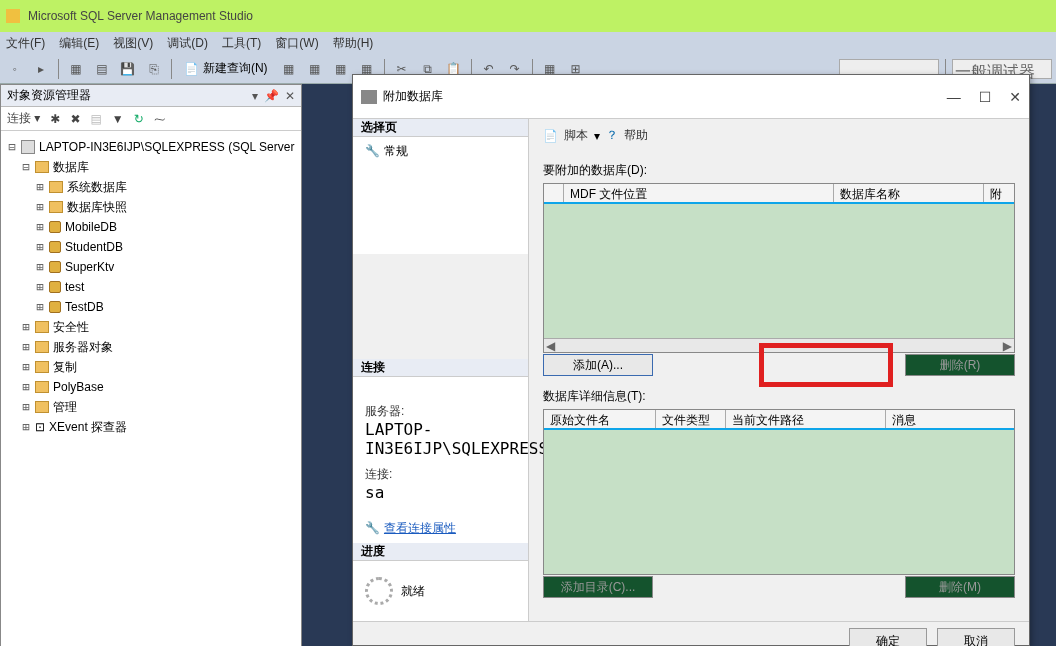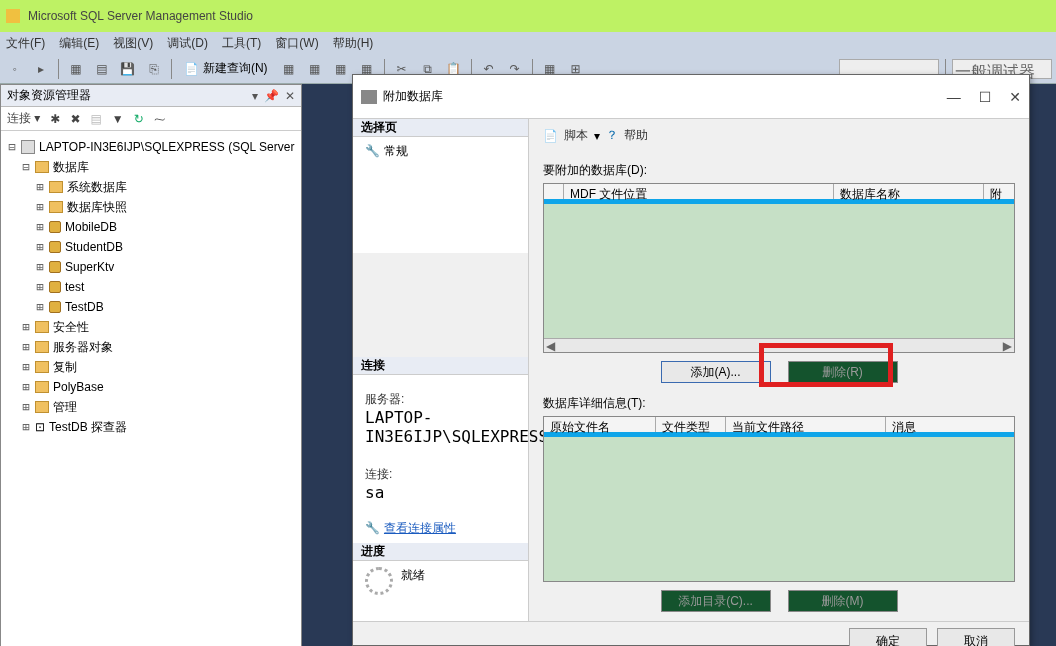--- a/index.html
+++ b/index.html
@@ -28,33 +28,33 @@
 .dialog{position:absolute;left:352px;top:74px;width:678px;height:572px;background:#f0f0f0;border:1px solid #666;box-shadow:2px 2px 6px rgba(0,0,0,.3)}
 .dlg-title{height:44px;background:#fff;border-bottom:1px solid #ccc;display:flex;align-items:center;padding:16px 8px}
 .dlg-title .ti{width:16px;height:14px;background:#888;margin-right:6px}
 .dlg-ctrls{margin-left:auto;display:flex;gap:18px;color:#444}
 .dlg-ctrls span{cursor:pointer;font-size:14px}
 .dlg-body{display:flex;height:calc(100% - 68px)}
 .dlg-left{width:176px;border-right:1px solid #ccc;display:flex;flex-direction:column}
 .sec-head{background:#e8ecf4;padding:0 8px;font-weight:bold;border-bottom:1px solid #ccc}
 .sec-body{background:#fff;flex:1;padding:6px 12px;font-size:12px}
 .wrench{color:#666;margin-right:4px}
-.conn-sec .lbl{color:#333;margin-top:10px}
+.conn-sec .lbl{color:#333;margin-top:20px}
 .conn-sec .val{font-family:"SimSun",monospace;font-size:16px}
 .link{color:#1a5bbf;text-decoration:underline;cursor:pointer;margin-top:8px;display:inline-block}
 .prog-icon{width:28px;height:28px;border:3px dotted #aaa;border-radius:50%;display:inline-block;vertical-align:middle;margin-right:8px}
 .dlg-right{flex:1;padding:8px 14px;display:flex;flex-direction:column}
 .rt-tool{display:flex;align-items:center;gap:6px;margin-bottom:10px}
 .rt-tool .d{color:#333}
 .grid{border:1px solid #888;background:#c6e0c6}
-.grid-head{display:flex;background:#f4f4f4;border-bottom:5px solid #0ea5e9;height:20px}
+.grid-head{display:flex;background:#f4f4f4;border-bottom:2px solid #0ea5e9;height:20px}
 .gh{border-right:1px solid #aaa;padding:2px 6px;font-size:12px}
 .grid1-body{height:134px}
 .grid-scroll{height:14px;background:#e8e8e8;border-top:1px solid #aaa;display:flex;align-items:center;justify-content:space-between;padding:0 2px;font-size:10px;color:#666}
-.btn-row{display:flex;gap:17px;justify-content:center;margin:8px 0 12px}
+.btn-row{display:flex;gap:17px;justify-content:space-between;margin:1px 0 12px}
 .btn{width:110px;height:22px;border:1px solid #888;background:#e8e8e8;display:flex;align-items:center;justify-content:center;cursor:pointer}
 .btn.disabled{color:#999;background:#14532d}
 .highlight-box{position:absolute;border:5px solid #e02020;pointer-events:none}
 .grid2-body{height:144px}
 .dlg-footer{height:40px;border-top:1px solid #ccc;display:flex;align-items:center;justify-content:flex-end;padding:0 14px;gap:10px}
 .fbtn{width:78px;height:28px;border:1px solid #999;background:#e8e8e8;display:flex;align-items:center;justify-content:center;cursor:pointer}
 .toolbar-right{display:flex;align-items:center;margin-left:auto;gap:4px}
 .combo2{width:100px;height:20px;border:1px solid #aaa;background:#eee;font-size:16px;padding:2px;color:#666}
 </style>
 </head>
@@ -195,21 +195,21 @@
           <span>PolyBase</span>
         </div>
       <div class="tree-row ind1">
           <span class="exp">⊞</span>
           <span class="folder"></span>
           <span>管理</span>
         </div>
       <div class="tree-row ind1">
           <span class="exp">⊞</span>
           <span>⊡</span>
-          <span>TestDB 探查器</span>
+          <span>XEvent 探查器</span>
         </div>
     </div>
   </div>
 </div>
 
 <div class="dialog">
   <div class="dlg-title">
     <span class="ti"></span>
     <span>附加数据库</span>
     <div class="dlg-ctrls">
@@ -220,26 +220,26 @@
   </div>
   <div class="dlg-body">
     <div class="dlg-left">
       <div class="sec-head">选择页</div>
       <div class="sec-body"><span class="wrench">🔧</span><span>常规</span></div>
       <div style="flex:1"></div>
       <div class="sec-head">连接</div>
       <div class="sec-body conn-sec" style="flex:0 0 130px">
         <div class="lbl">服务器:</div>
         <div class="val">LAPTOP-IN3E6IJP\SQLEXPRESS</div>
-        <div class="lbl" style="margin-top:20px">连接:</div>
+        <div class="lbl" style="margin-top:8px">连接:</div>
         <div class="val">sa</div>
         <div style="margin-top:10px"><span class="wrench">🔧</span><a class="link">查看连接属性</a></div>
       </div>
       <div class="sec-head">进度</div>
-      <div class="sec-body" style="flex:0 0 60px;display:flex;align-items:flex-start">
+      <div class="sec-body" style="flex:0 0 60px;display:flex;align-items:center">
         <span class="prog-icon"></span>
         <span>就绪</span>
       </div>
     </div>
     <div class="dlg-right">
       <div class="rt-tool">
         <span>📄</span>
         <span class="d">脚本</span>
         <span>▾</span>
         <span style="color:#06a">？</span>

